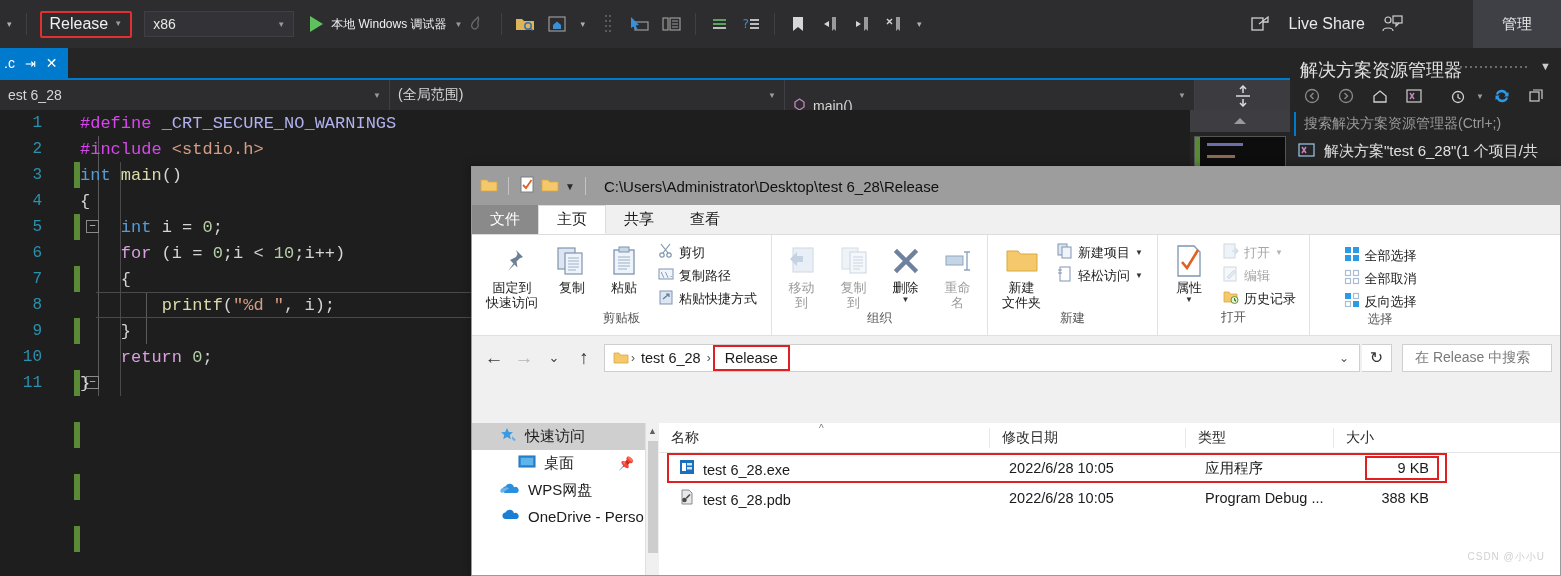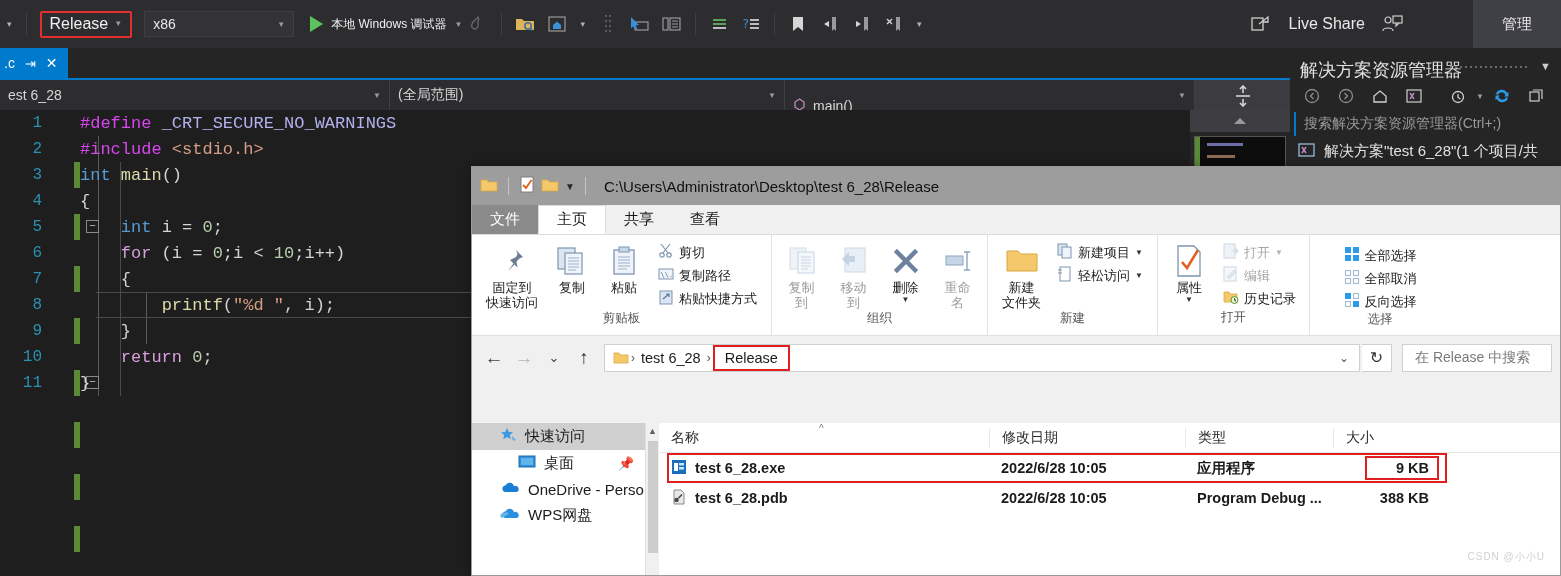--- a/index.html
+++ b/index.html
@@ -158,21 +158,21 @@
   .np-scroll{ position:absolute; right:0; top:0; width:14px; height:154px; background:#f0f0f0; border-left:1px solid #e0e0e0;}
   .np-sb-up{ height:16px; background:#f0f0f0; display:flex;align-items:center;justify-content:center;font-size:9px;color:#606060;}
   .np-sb-thumb{ position:absolute; left:2px; top:18px; width:10px; height:112px; background:#cdcdcd; }
 
   .listpane{ flex:1; position:relative; background:#fff; }
   .colhdr{ height:30px; display:flex; align-items:center; border-bottom:1px solid #e5e5e5; position:relative; }
   .col{ font-size:14px; color:#2a2a2a; padding-left:12px; border-left:1px solid #e8e8e8; height:20px; display:flex; align-items:center;}
   .col:first-child{ border-left:none; }
   .sortmark{ position:absolute; left:160px; top:0px; font-size:10px; color:#777; }
   .frow{ height:30px; display:flex; align-items:center; font-size:14.5px; color:#1b1b1b; position:relative;}
-  .fcell{ padding-left:12px; display:flex; align-items:center; gap:8px;font-weight:bold; }
+  .fcell{ padding-left:20px; display:flex; align-items:flex-end; gap:8px; }
   .fcell.r{ justify-content:flex-end; padding-right:24px; }
   .rowbox{ position:absolute; left:8px; top:0px; width:780px; height:30px; border:2px solid #e02020; pointer-events:none;}
   .sizebox{ position:absolute; left:706px; top:3px; width:74px; height:24px; border:2px solid #e02020; }
 
   .wm{ position:absolute; right:16px; bottom:12px; font-size:10px; color:#d0d0d0; letter-spacing:1px; }
 </style>
 </head>
 <body>
 
 <div id="root">
@@ -622,37 +622,37 @@
           </div>
         </div>
         <div class="rgrp-lbl">剪贴板</div>
       </div>
 
       <div class="rgrp" style="width:216px;">
         <div class="rgrp-items">
           <div class="bigbtn dim">
             <span class="gl">
               <svg width="30" height="30" viewBox="0 0 30 30">
+                  <rect x="6" y="2" width="20" height="24" fill="#e9eff6" stroke="#cfd8e2" stroke-width="1"></rect>
+                  <path d="M16 10h-6V6l-7 7 7 7v-4h6z" fill="#c4d2e2"></path>
+                </svg>
+            </span>
+            <span class="lb">移动到</span>
+          </div>
+          <div class="bigbtn dim">
+            <span class="gl">
+              <svg width="30" height="30" viewBox="0 0 30 30">
                   <rect x="3" y="2" width="16" height="21" fill="#eef3f8" stroke="#d5dde6" stroke-width="1"></rect>
                   <rect x="11" y="6" width="16" height="21" fill="#f5f8fb" stroke="#c9d5e2" stroke-width="1"></rect>
                   <g stroke="#c9d5e2" stroke-width="1">
                     <path d="M14 11h10M14 14h10M14 17h10M14 20h10M14 23h7"></path>
                   </g>
                 </svg>
             </span>
             <span class="lb">复制到</span>
-          </div>
-          <div class="bigbtn dim">
-            <span class="gl">
-              <svg width="30" height="30" viewBox="0 0 30 30">
-                  <rect x="6" y="2" width="20" height="24" fill="#e9eff6" stroke="#cfd8e2" stroke-width="1"></rect>
-                  <path d="M16 10h-6V6l-7 7 7 7v-4h6z" fill="#c4d2e2"></path>
-                </svg>
-            </span>
-            <span class="lb">移动到</span>
           </div>
           <div class="bigbtn">
             <span class="gl">
               <svg width="28" height="28" viewBox="0 0 28 28">
                   <path d="M5 5 23 23M23 5 5 23" stroke="#6e82a0" stroke-width="4.5" stroke-linecap="square"></path>
                 </svg>
             </span>
             <span class="lb">删除</span>
             <span style="font-size:8px;color:#333;">▼</span>
           </div>
@@ -838,33 +838,33 @@
                 <rect x="1" y="1" width="16" height="11" fill="#2f8fd8" stroke="#1f6fb0" stroke-width="1"></rect>
                 <rect x="3" y="3" width="12" height="7" fill="#5fb4ec"></rect>
               </svg>
           </span>
           <span>桌面</span>
           <span class="np-pin">📌</span>
         </div>
         <div class="np-item">
           <span>
             <svg width="20" height="14" viewBox="0 0 20 14">
-                <path d="M5 11a3.3 3.3 0 0 1 .4-6.5A4.6 4.6 0 0 1 14 5.2 2.9 2.9 0 0 1 16.8 11z" fill="#1a7fd4"></path>
-              </svg>
-          </span>
-          <span>OneDrive - Perso</span>
-        </div>
-        <div class="np-item">
-          <span>
-            <svg width="20" height="14" viewBox="0 0 20 14">
                 <path d="M5 11a3.3 3.3 0 0 1 .4-6.5A4.6 4.6 0 0 1 14 5.2 2.9 2.9 0 0 1 16.8 11z" fill="#2b8fe0"></path>
                 <path d="M2 11a2.6 2.6 0 0 1 2-4.8 3.6 3.6 0 0 1 5 .4z" fill="#6ab4ec"></path>
               </svg>
           </span>
           <span>WPS网盘</span>
+        </div>
+        <div class="np-item">
+          <span>
+            <svg width="20" height="14" viewBox="0 0 20 14">
+                <path d="M5 11a3.3 3.3 0 0 1 .4-6.5A4.6 4.6 0 0 1 14 5.2 2.9 2.9 0 0 1 16.8 11z" fill="#1a7fd4"></path>
+              </svg>
+          </span>
+          <span>OneDrive - Perso</span>
         </div>
         <div class="np-scroll">
           <div class="np-sb-up">▲</div>
           <div class="np-sb-thumb"></div>
         </div>
       </div>
 
       <div class="listpane">
         <div class="colhdr">
           <div class="col" style="width:330px;">名称</div>

